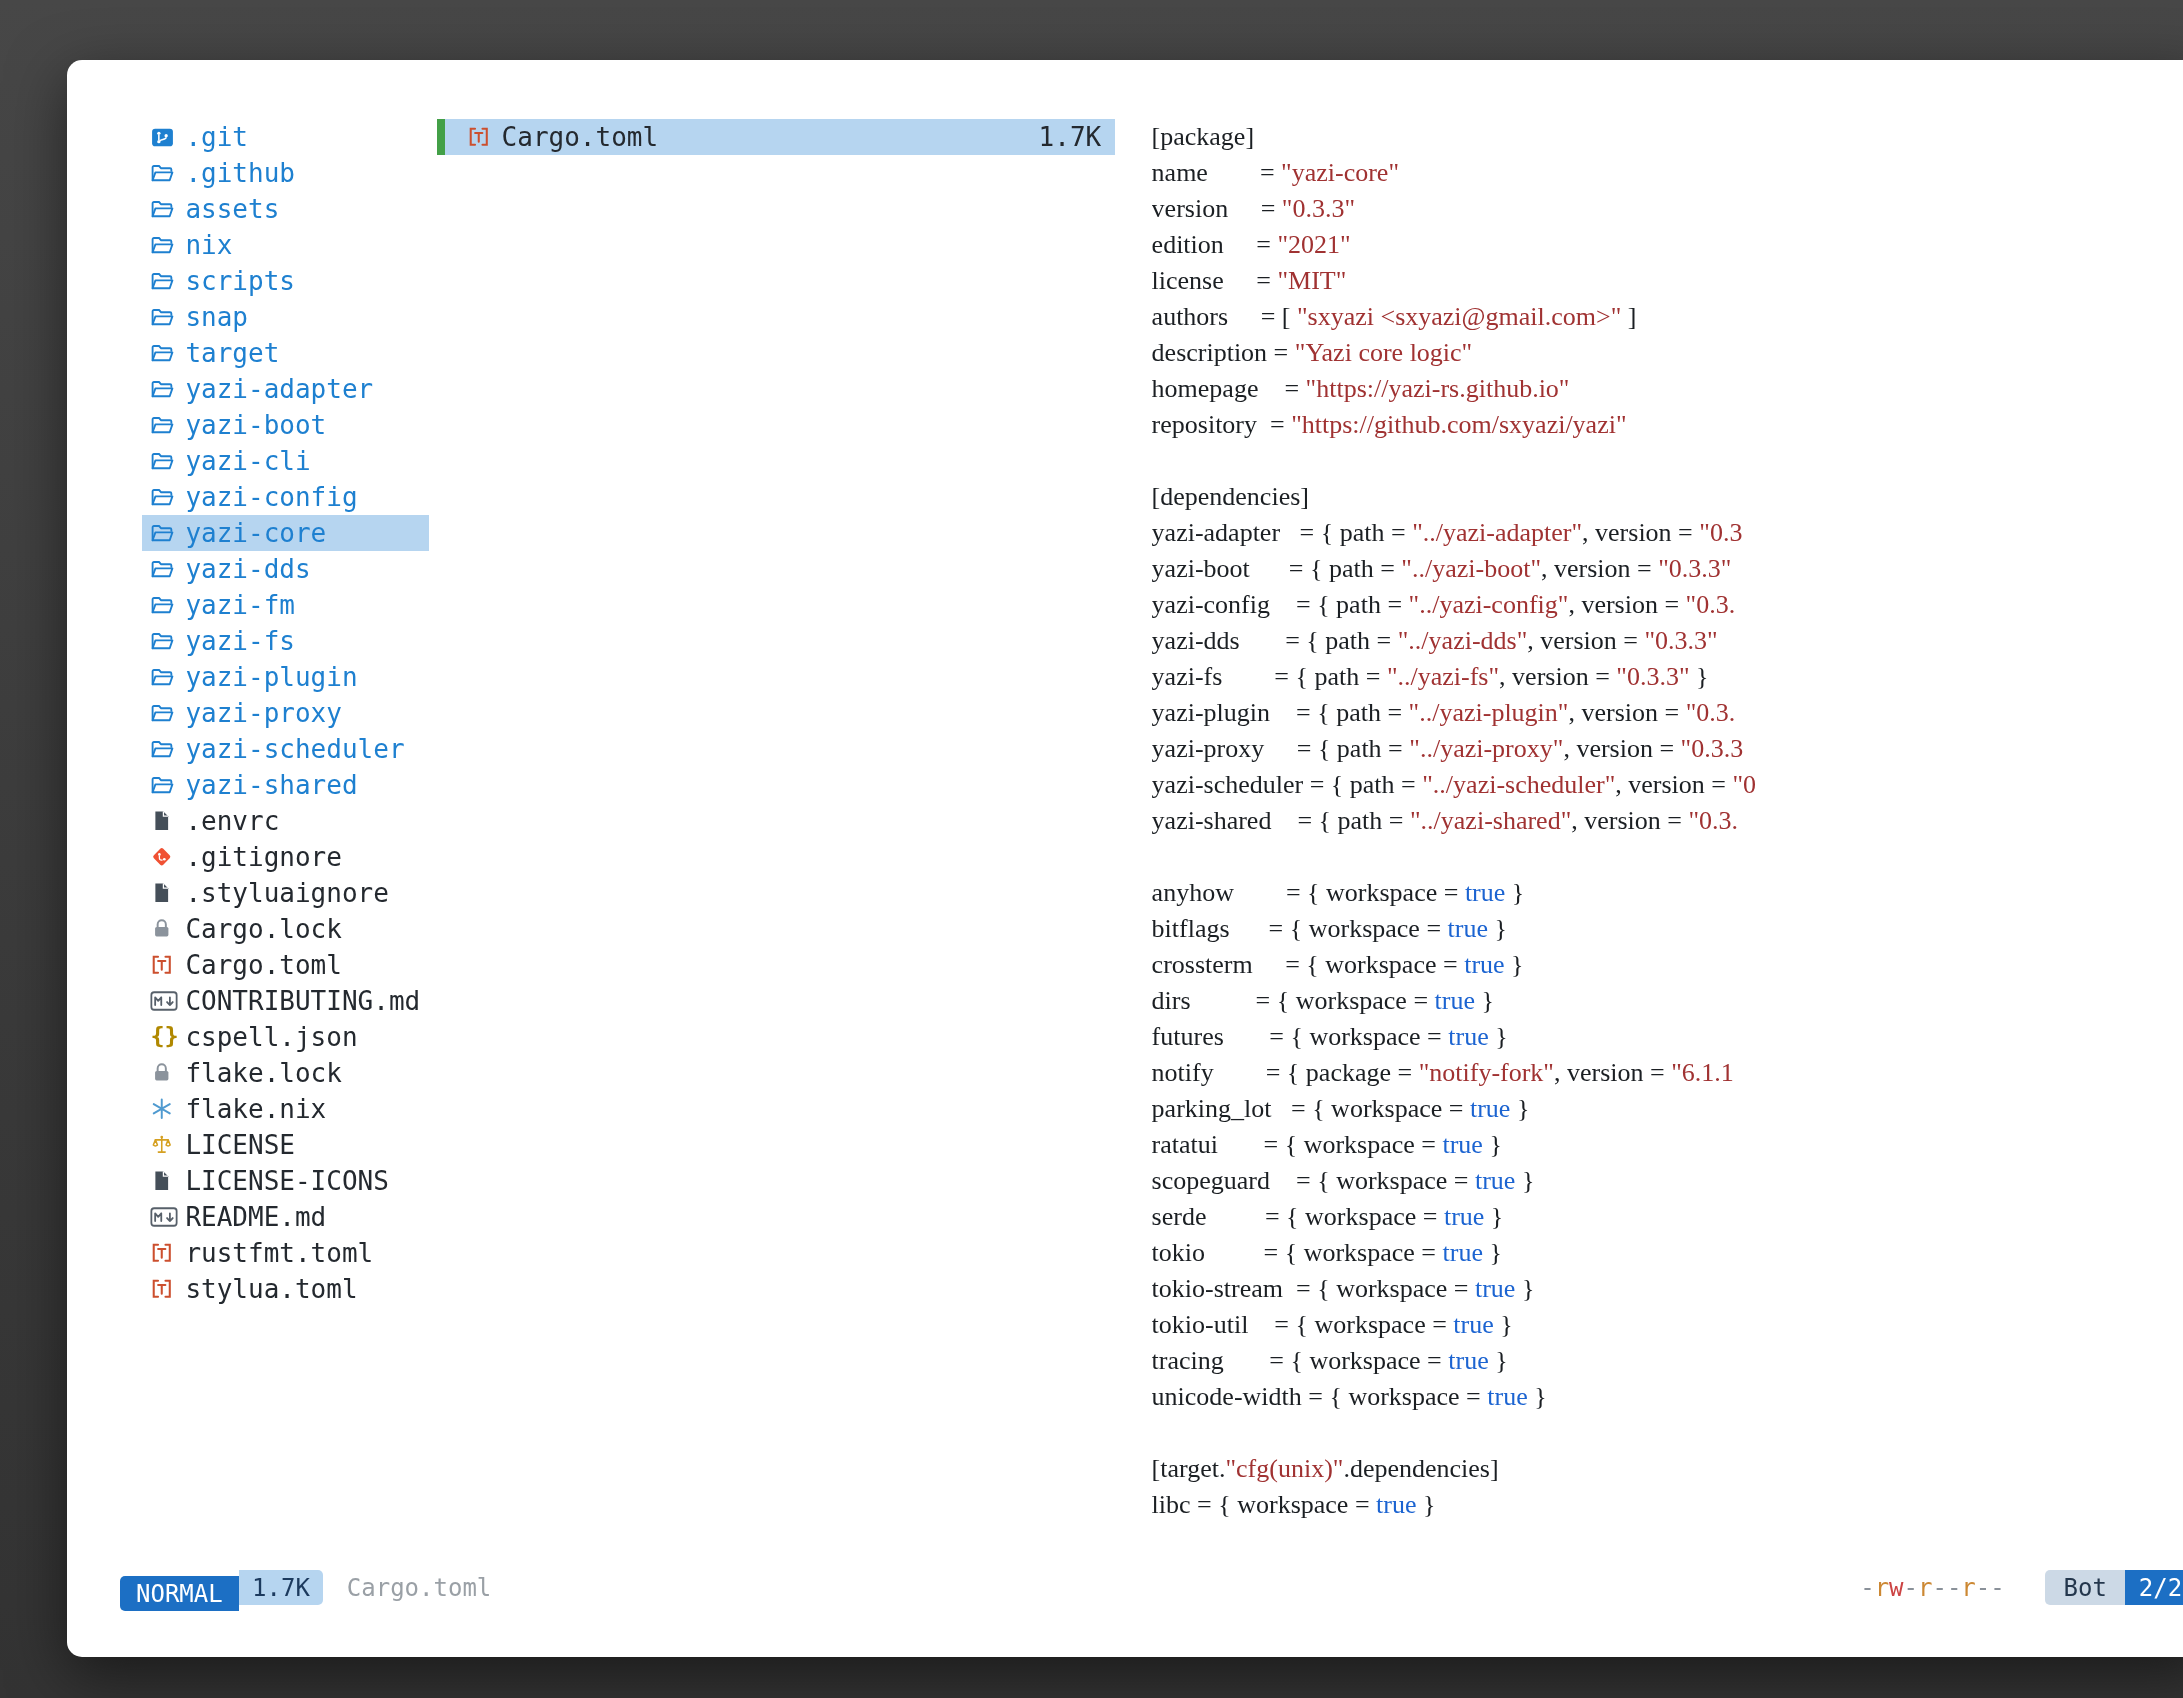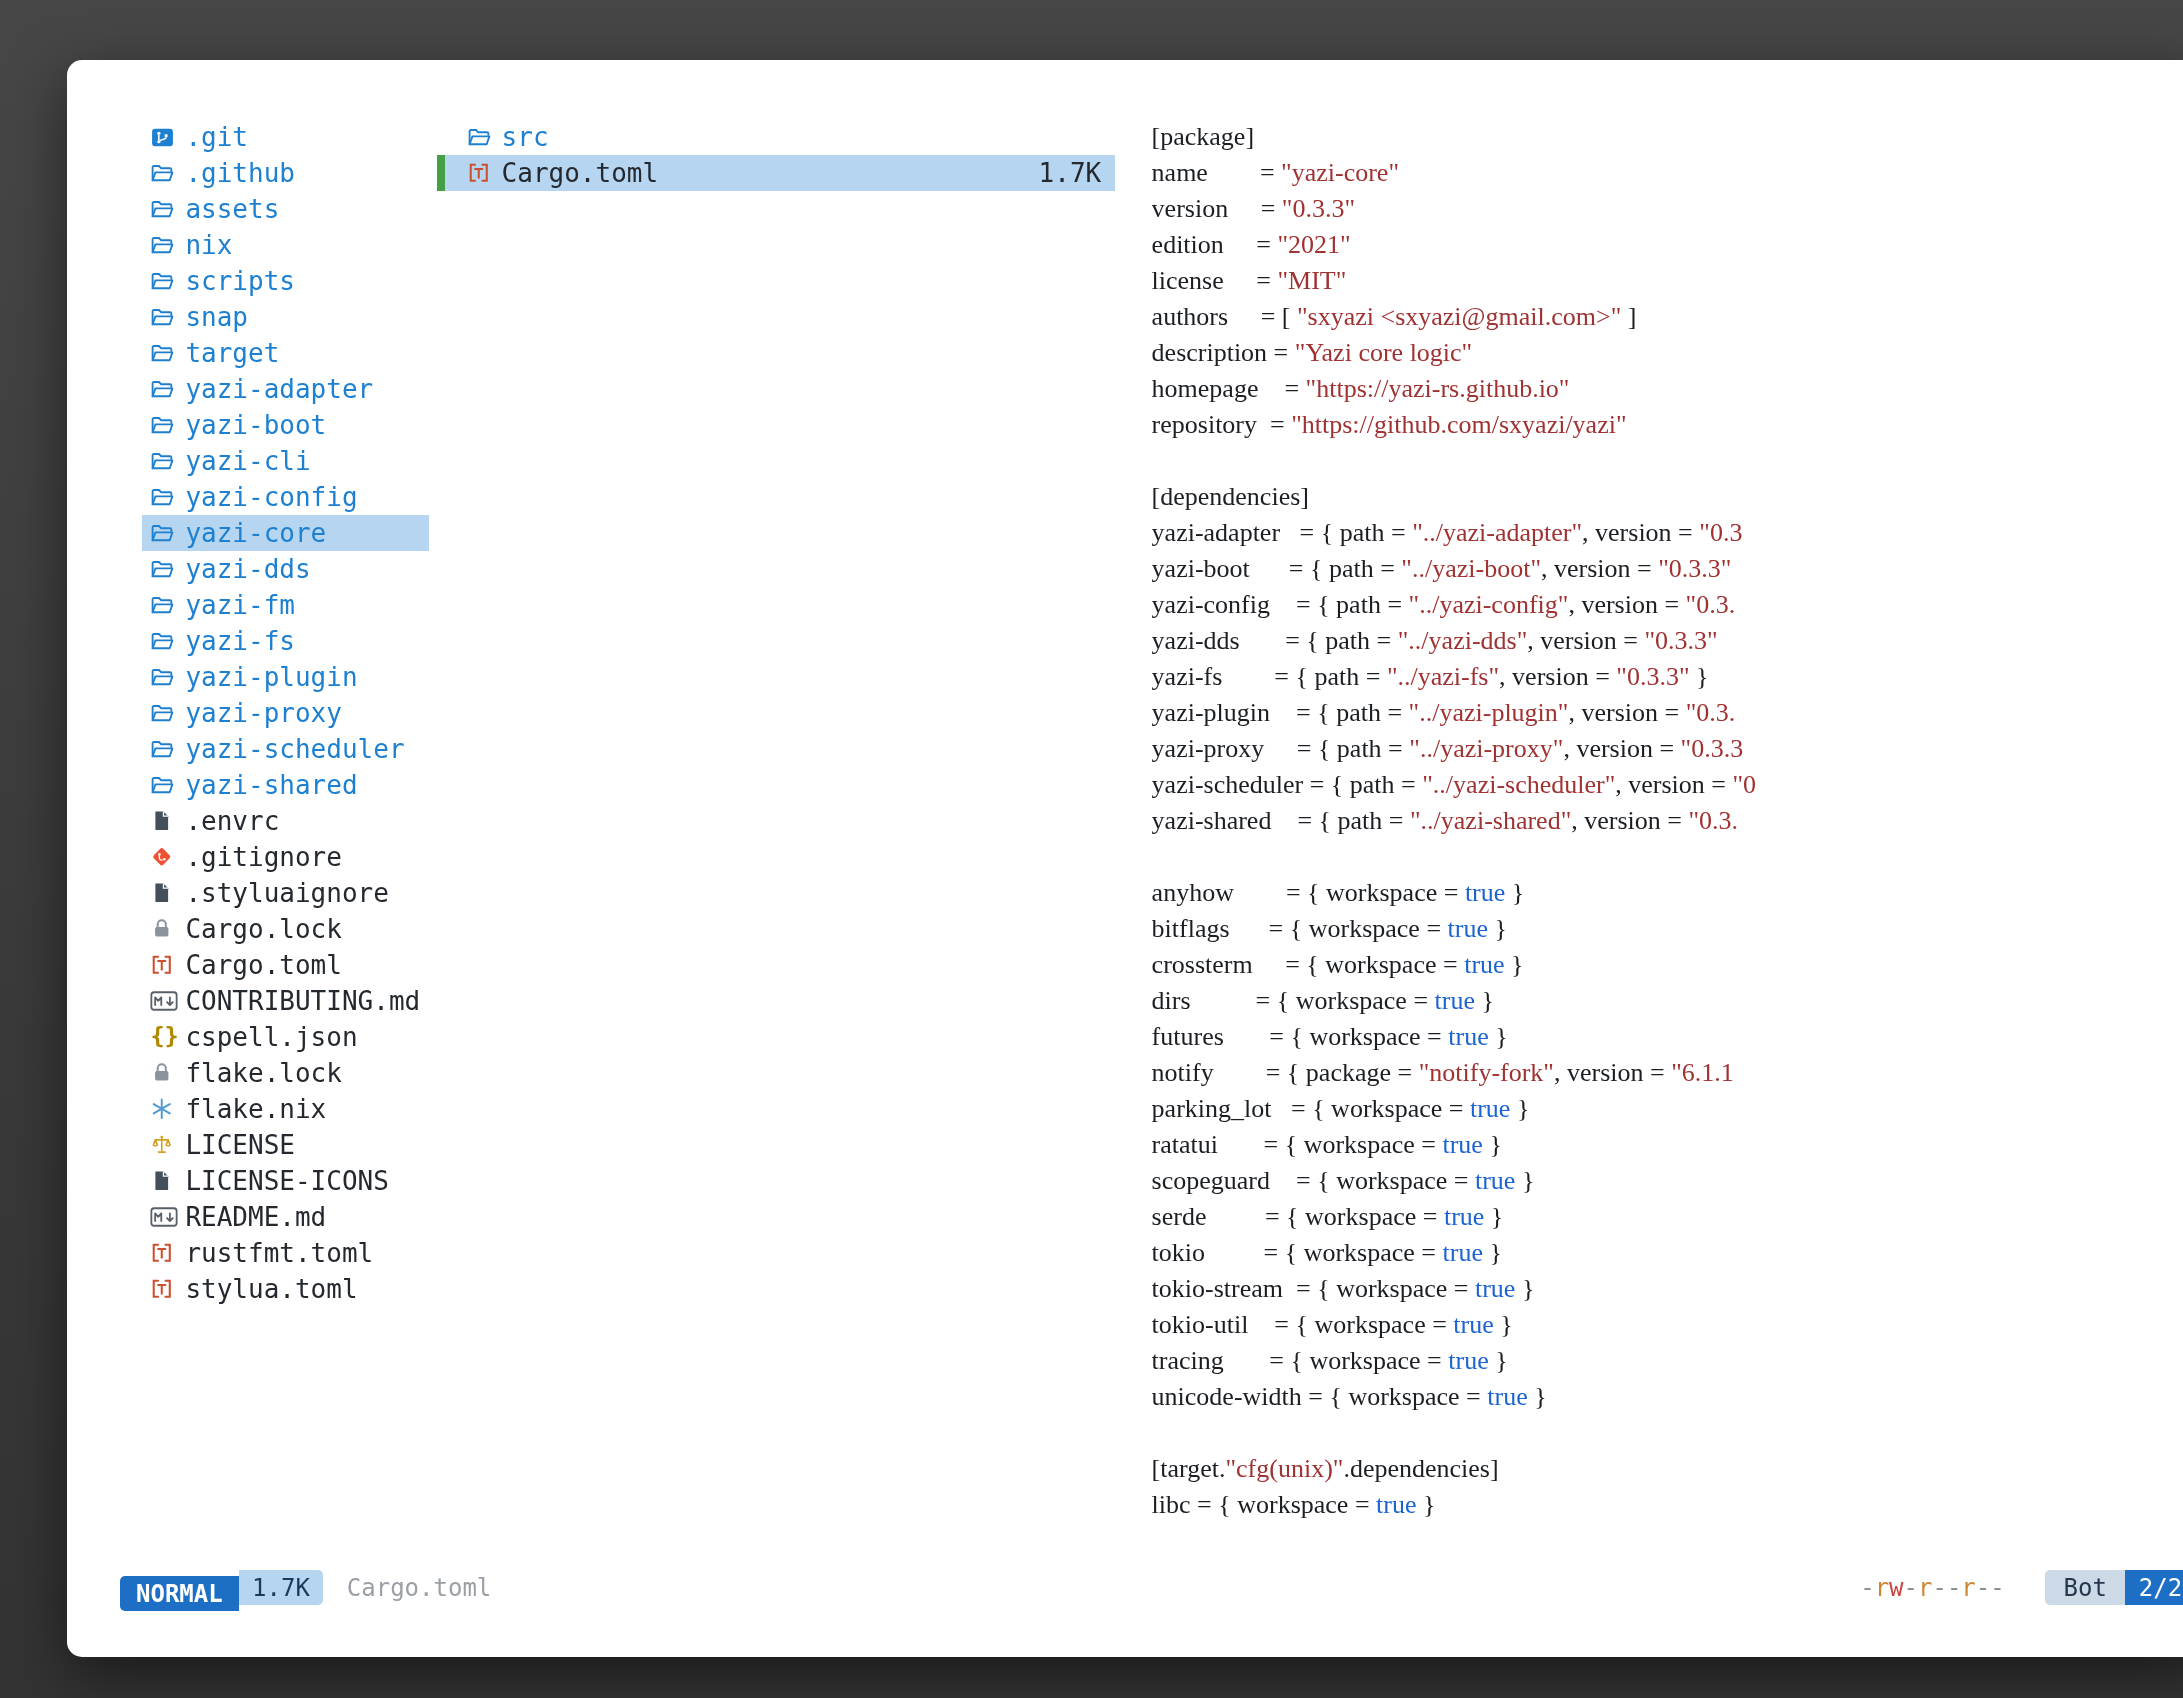--- a/index.html
+++ b/index.html
@@ -47,21 +47,21 @@
   .seg-p{color:#1b1f23;}
   .seg-s{color:#a03232;}
   .seg-b{color:#1c64d1;}
   .seg-c{color:#2f9e44;}
   .statusbar{
     flex:none;height:35px;margin:0 13.4px 52px 11px;
     display:flex;align-items:center;justify-content:space-between;
     font-size:24px;
   }
   .sb-left,.sb-right{display:flex;align-items:center;height:35px;}
-  .sb-mode{background:#1c6fc4;color:#fff;font-weight:bold;padding:0 16px;height:35px;display:inline-flex;align-items:center;border-radius:5px 0 0 5px;margin-top:12px;}
+  .sb-mode{background:#1c6fc4;color:#fff;font-weight:normal;padding:0 16px;height:35px;display:inline-flex;align-items:center;border-radius:5px 0 0 5px;margin-top:12px;}
   .sb-size{background:#b6d5f0;color:#1c3a5e;padding:0 13.4px;height:35px;display:inline-flex;align-items:center;border-radius:0 5px 5px 0;}
   .sb-fname{color:#9aa0a6;margin-left:23.5px;}
   .sb-perms{margin-right:37px;white-space:pre;}
   .pm-dash{color:#8a9199;}
   .pm-r{color:#cc8833;}
   .pm-w{color:#cc4444;}
   .sb-bot{background:#ccd9e6;color:#24374d;padding:0 18.5px;height:35px;display:inline-flex;align-items:center;border-radius:5px 0 0 5px;margin-left:3.4px;}
   .sb-pos{background:#1c6fc4;color:#fff;padding:0 13.4px;height:35px;display:inline-flex;align-items:center;border-radius:0 5px 5px 0;}
 </style>
 </head>
@@ -210,24 +210,20 @@
               <path d="M15.8 3.8h4.4v16.4h-4.4"></path>
               <path d="M8.3 8.2h7.4M12 8.4v8.8"></path>
             </svg></span><span class="fname c-dark">rustfmt.toml</span></div>
         <div class="row"><span class="icon toml-icon"><svg viewBox="0 0 24 24" fill="none" stroke="currentColor" stroke-width="2.1" stroke-linecap="round">
               <path d="M8.2 3.8H3.8v16.4h4.4"></path>
               <path d="M15.8 3.8h4.4v16.4h-4.4"></path>
               <path d="M8.3 8.2h7.4M12 8.4v8.8"></path>
             </svg></span><span class="fname c-dark">stylua.toml</span></div>
       </div>
     <div class="pane pane-middle" id="current-pane">
-        <div class="row"><span class="icon folder-icon"><svg viewBox="0 0 24 24" fill="none" stroke="currentColor" stroke-width="1.8" stroke-linejoin="round" stroke-linecap="round">
-              <path d="M2.5 18.5V6a1.2 1.2 0 0 1 1.2-1.2h5l2 2.2h8.6a1.2 1.2 0 0 1 1.2 1.2v1.3"></path>
-              <path d="M2.5 18.5l2.7-7.6h16.3l-2.6 7.6z"></path>
-            </svg></span><span class="fname c-blue">src</span></div>
         <div class="row selected"><span class="marker"></span><span class="icon toml-icon"><svg viewBox="0 0 24 24" fill="none" stroke="currentColor" stroke-width="2.1" stroke-linecap="round">
               <path d="M8.2 3.8H3.8v16.4h4.4"></path>
               <path d="M15.8 3.8h4.4v16.4h-4.4"></path>
               <path d="M8.3 8.2h7.4M12 8.4v8.8"></path>
             </svg></span><span class="fname c-dark">Cargo.toml</span><span class="fsize">1.7K</span></div>
       </div>
     <div class="pane pane-right" id="preview-pane">
         <div class="pv-line"><span class="seg-p">[package]</span></div>
         <div class="pv-line"><span class="seg-p">name        = </span><span class="seg-s">"yazi-core"</span></div>
         <div class="pv-line"><span class="seg-p">version     = </span><span class="seg-s">"0.3.3"</span></div>

